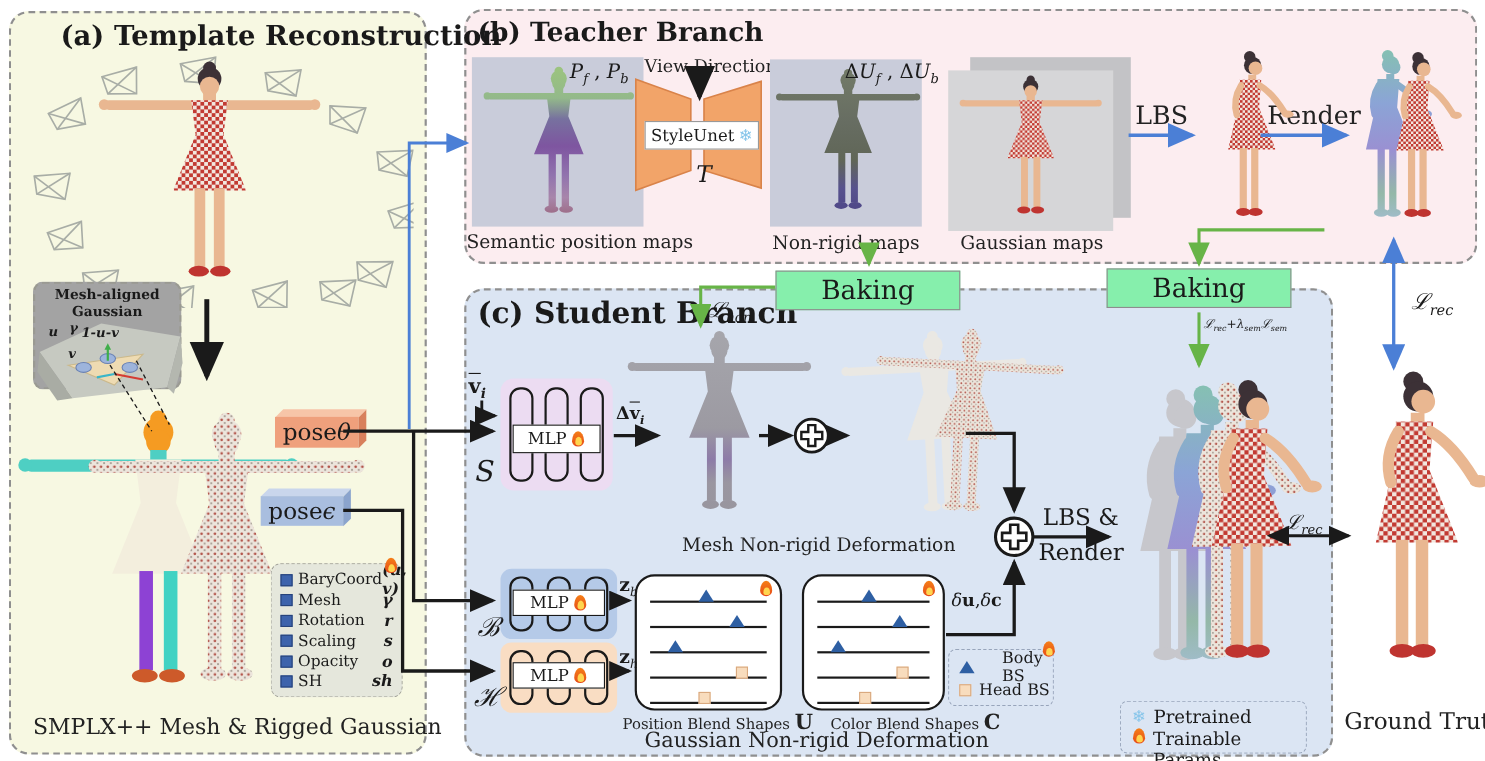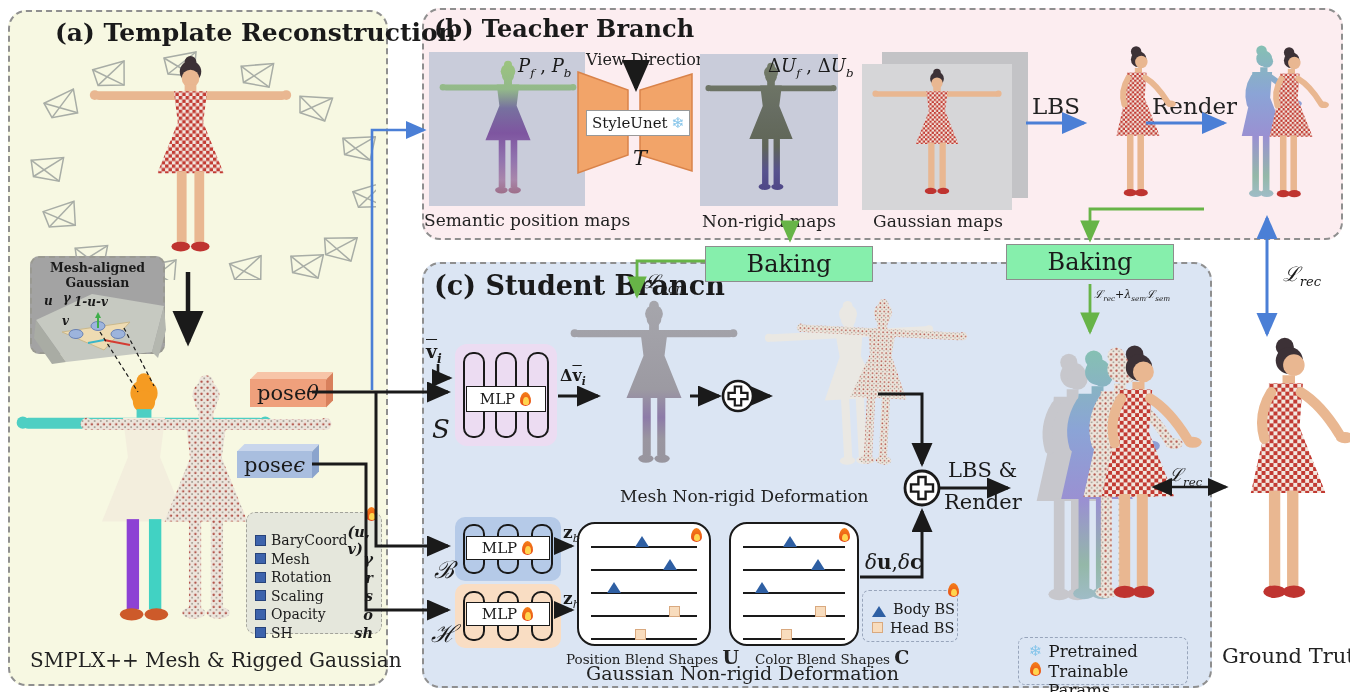--- a/index.html
+++ b/index.html
@@ -30,22 +30,22 @@
   .flame::after{content:"";position:absolute;left:3.5px;top:5.5px;width:6px;height:7.5px;
      background:#ffd54f;border-radius:50% 50% 50% 50%/65% 65% 35% 35%;}
   .snow{color:#86c5ea;font-family:"DejaVu Sans",sans-serif;font-style:normal;}
   .box3d{position:absolute;z-index:4;}
   .box3d::before{content:"";position:absolute;left:3.5px;top:-7px;width:100%;height:7px;
      background:var(--top);transform:skewX(-45deg);}
   .box3d::after{content:"";position:absolute;top:-3.5px;right:-7px;width:7px;height:100%;
      background:var(--side);transform:skewY(-45deg);}
   .box3d .face{position:absolute;inset:0;background:var(--front);display:flex;align-items:center;
      justify-content:center;font-size:21px;}
-  .alegend{position:absolute;left:246px;top:512px;width:136px;height:122px;background:#e5e7dc;
-     border:1.8px dashed #a3a39a;border-radius:9px;box-sizing:border-box;padding:18px 8px 0 8px;z-index:4;}
+  .alegend{position:absolute;left:246px;top:512px;width:120px;height:122px;background:#e5e7dc;
+     border:1.8px dashed #a3a39a;border-radius:9px;box-sizing:border-box;padding:5px 8px 0 8px;z-index:4;}
   .alegend .row{display:flex;align-items:center;font-size:14px;height:18.5px;}
   .alegend .sq{width:9px;height:9px;background:#3d63ac;border:1px solid #27437a;display:inline-block;
      margin-right:5px;flex:0 0 auto;}
   .alegend .sym{margin-left:auto;font-weight:bold;font-style:italic;font-size:14.5px;}
   .mlblock{position:absolute;border-radius:12px;}
   .mlrect{position:absolute;border:2.2px solid #1a1a1a;border-radius:10px;box-sizing:border-box;}
   .mlpbox{position:absolute;background:#fff;border:1.7px solid #1a1a1a;display:flex;align-items:center;
      justify-content:center;font-size:15px;gap:4px;z-index:3;box-sizing:border-box;
      font-family:"DejaVu Serif",serif;}
   .bsbox{position:absolute;background:#fff;border:2.2px solid #1a1a1a;border-radius:18px;box-sizing:border-box;z-index:3;}
@@ -558,25 +558,25 @@
   <div class="abs cap" style="left:566px;top:646px;width:156px;font-size:13.5px;z-index:4">
     <span>Position Blend Shapes</span>
     <span style="font-size:19px"><span class="m-b">U</span></span>
   </div>
   <div class="abs cap" style="left:755px;top:646px;width:150px;font-size:13.5px;z-index:4">
     <span>Color Blend Shapes</span>
     <span style="font-size:19px"><span class="m-b">C</span></span>
   </div>
   <div class="abs cap" style="left:586px;top:662px;width:290px;font-size:19px;z-index:4">Gaussian Non-rigid Deformation</div>
 
-  <div class="abs nowrap" style="left:865px;top:550px;font-size:20px;z-index:4"><span class="m-i">δ</span><span class="m-b">u</span><span class="m-n">,</span><span class="m-i">δ</span><span class="m-b">c</span></div>
+  <div class="abs nowrap" style="left:865px;top:536px;font-size:16px;z-index:4"><span class="m-i">δ</span><span class="m-b">u</span><span class="m-n">,</span><span class="m-i">δ</span><span class="m-b">c</span></div>
 
   <div class="dlegend" style="left:862px;top:590px;width:96px;height:52px;padding:5px 0 0 9px">
     <span class="flame" style="position:absolute;right:-3px;top:-8px"></span>
-    <div style="display:flex;align-items:flex-end;gap:7px;height:21px">
+    <div style="display:flex;align-items:center;gap:25px;height:21px">
       <span class="tri" style="position:static;border-bottom-color:#2e5fa3"></span>
       <span style="font-size:14.5px">Body BS</span>
     </div>
     <div style="display:flex;align-items:center;gap:7px;height:21px">
       <span class="sqm" style="position:static"></span>
       <span style="font-size:14.5px">Head BS</span>
     </div>
   </div>
 
   <div class="abs nowrap" style="left:948px;top:458px;font-size:21px;z-index:4">LBS &amp;</div>

